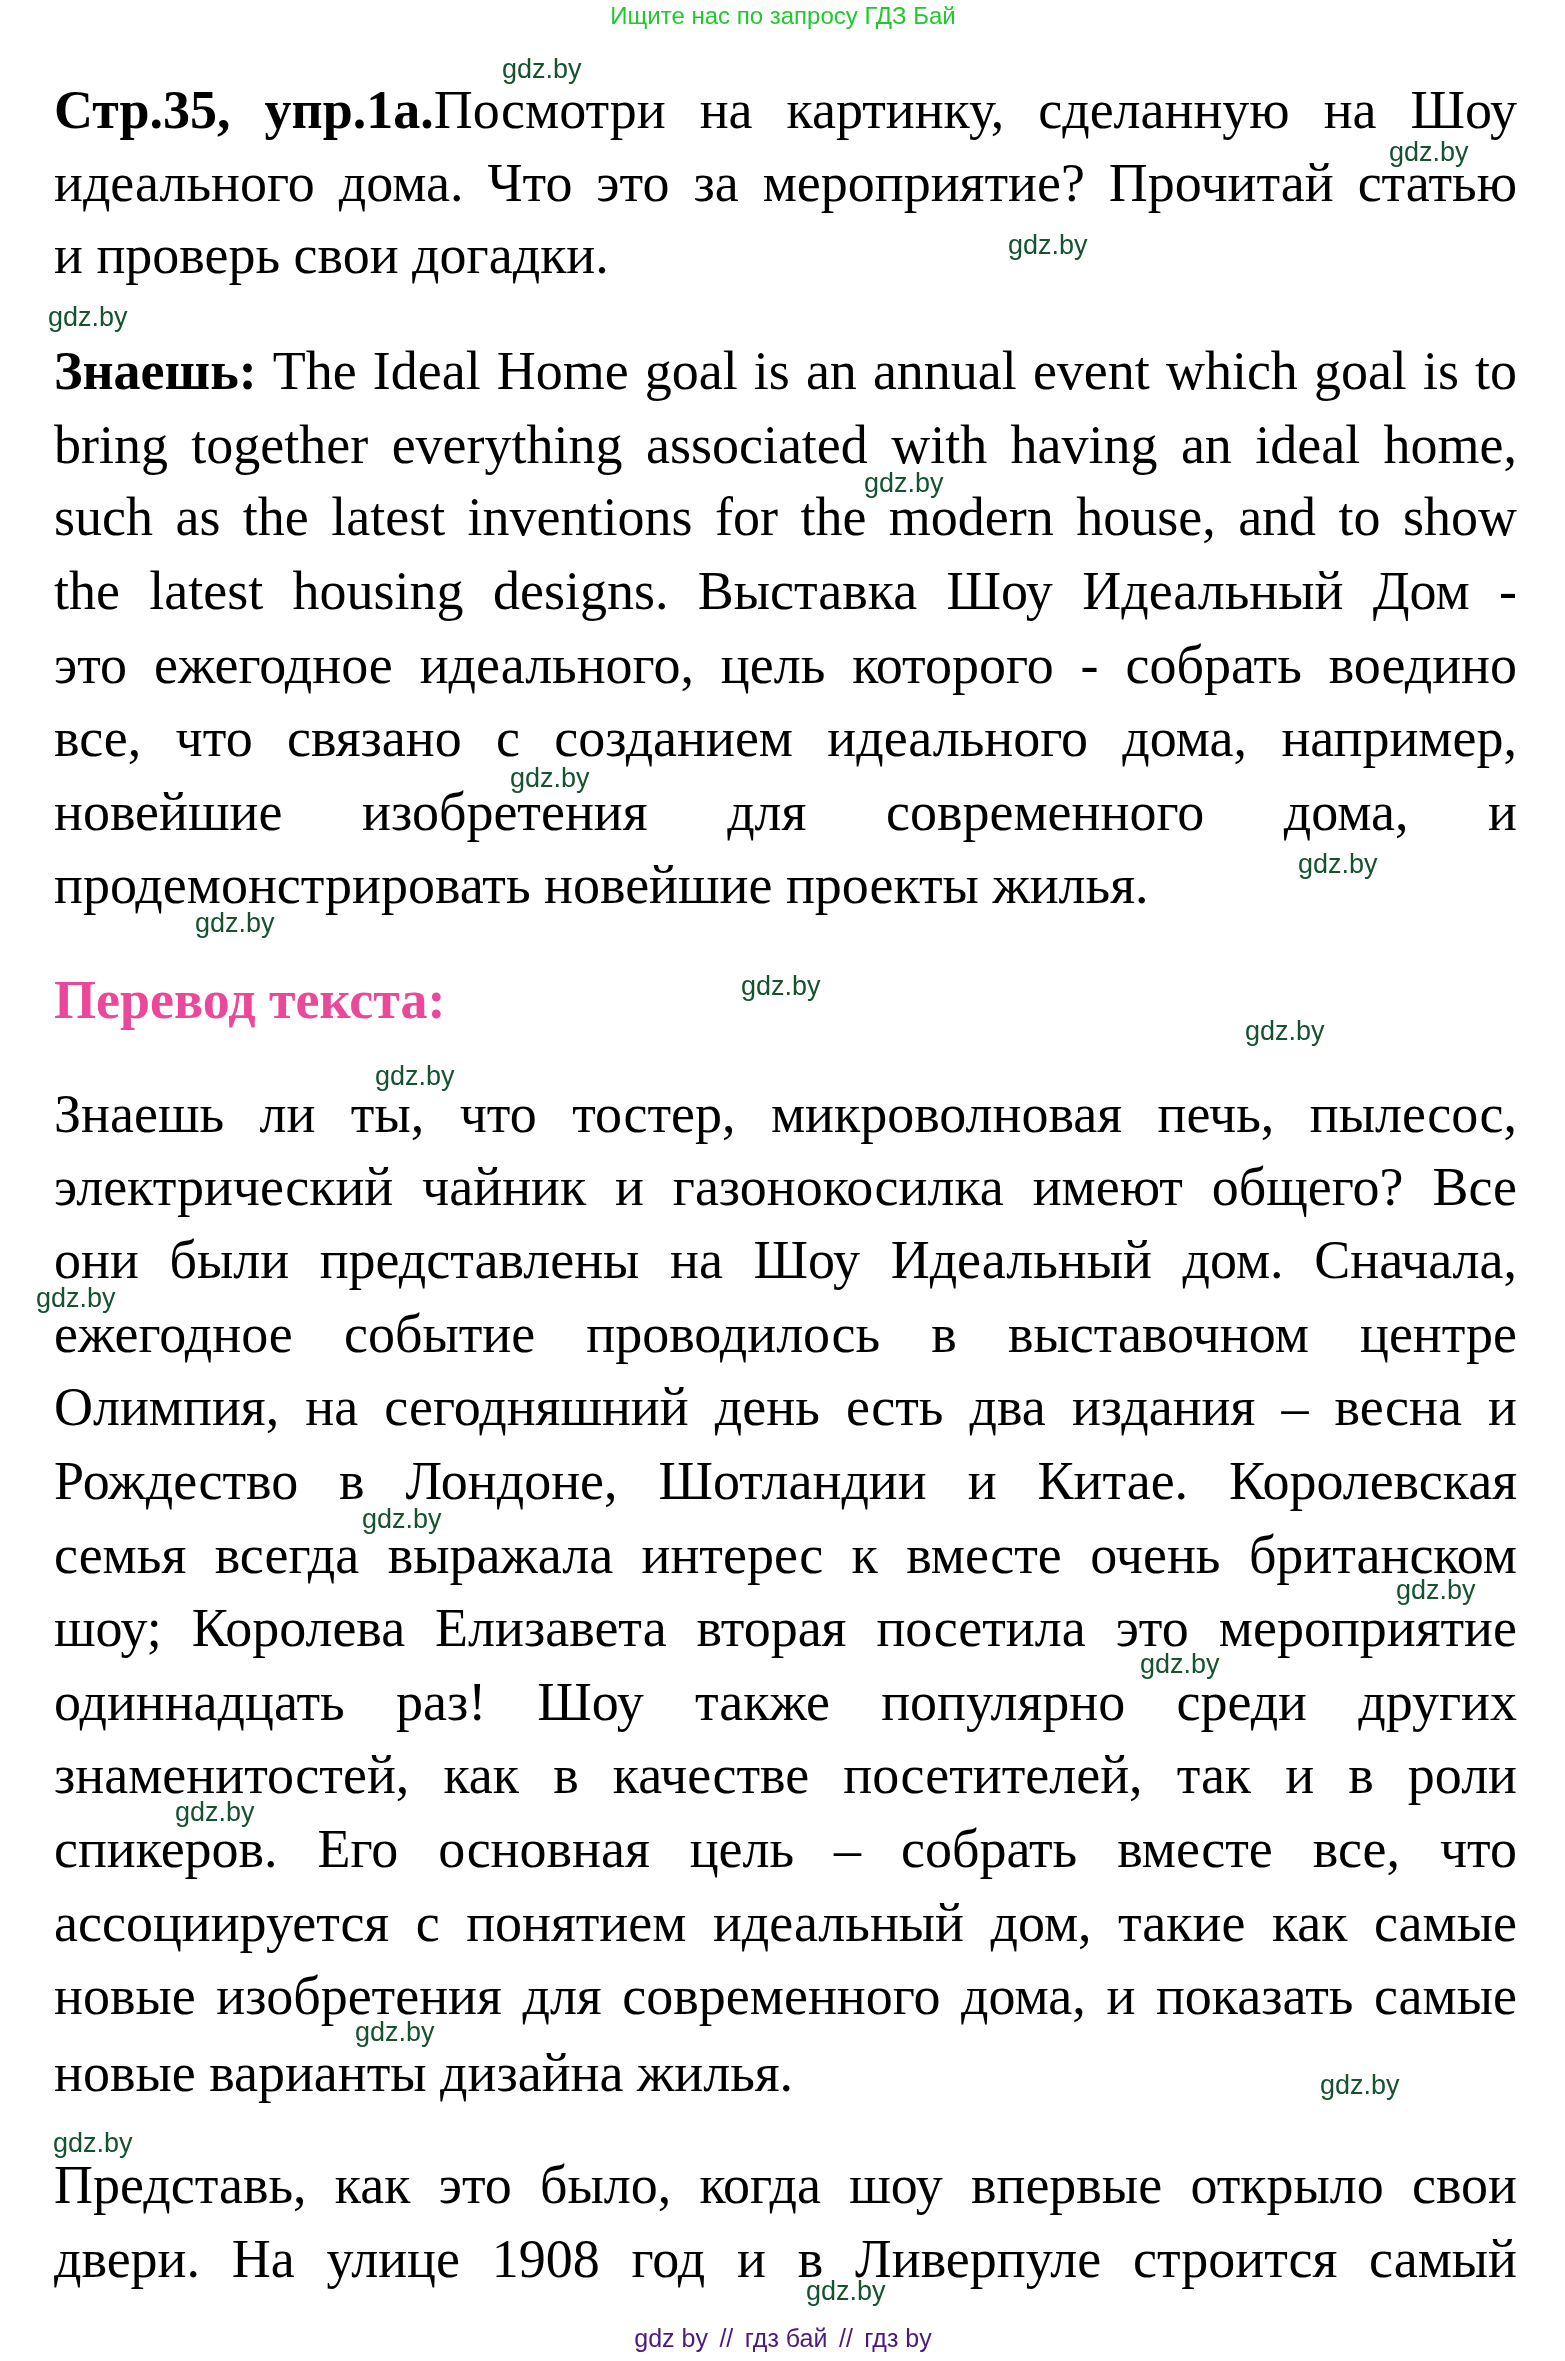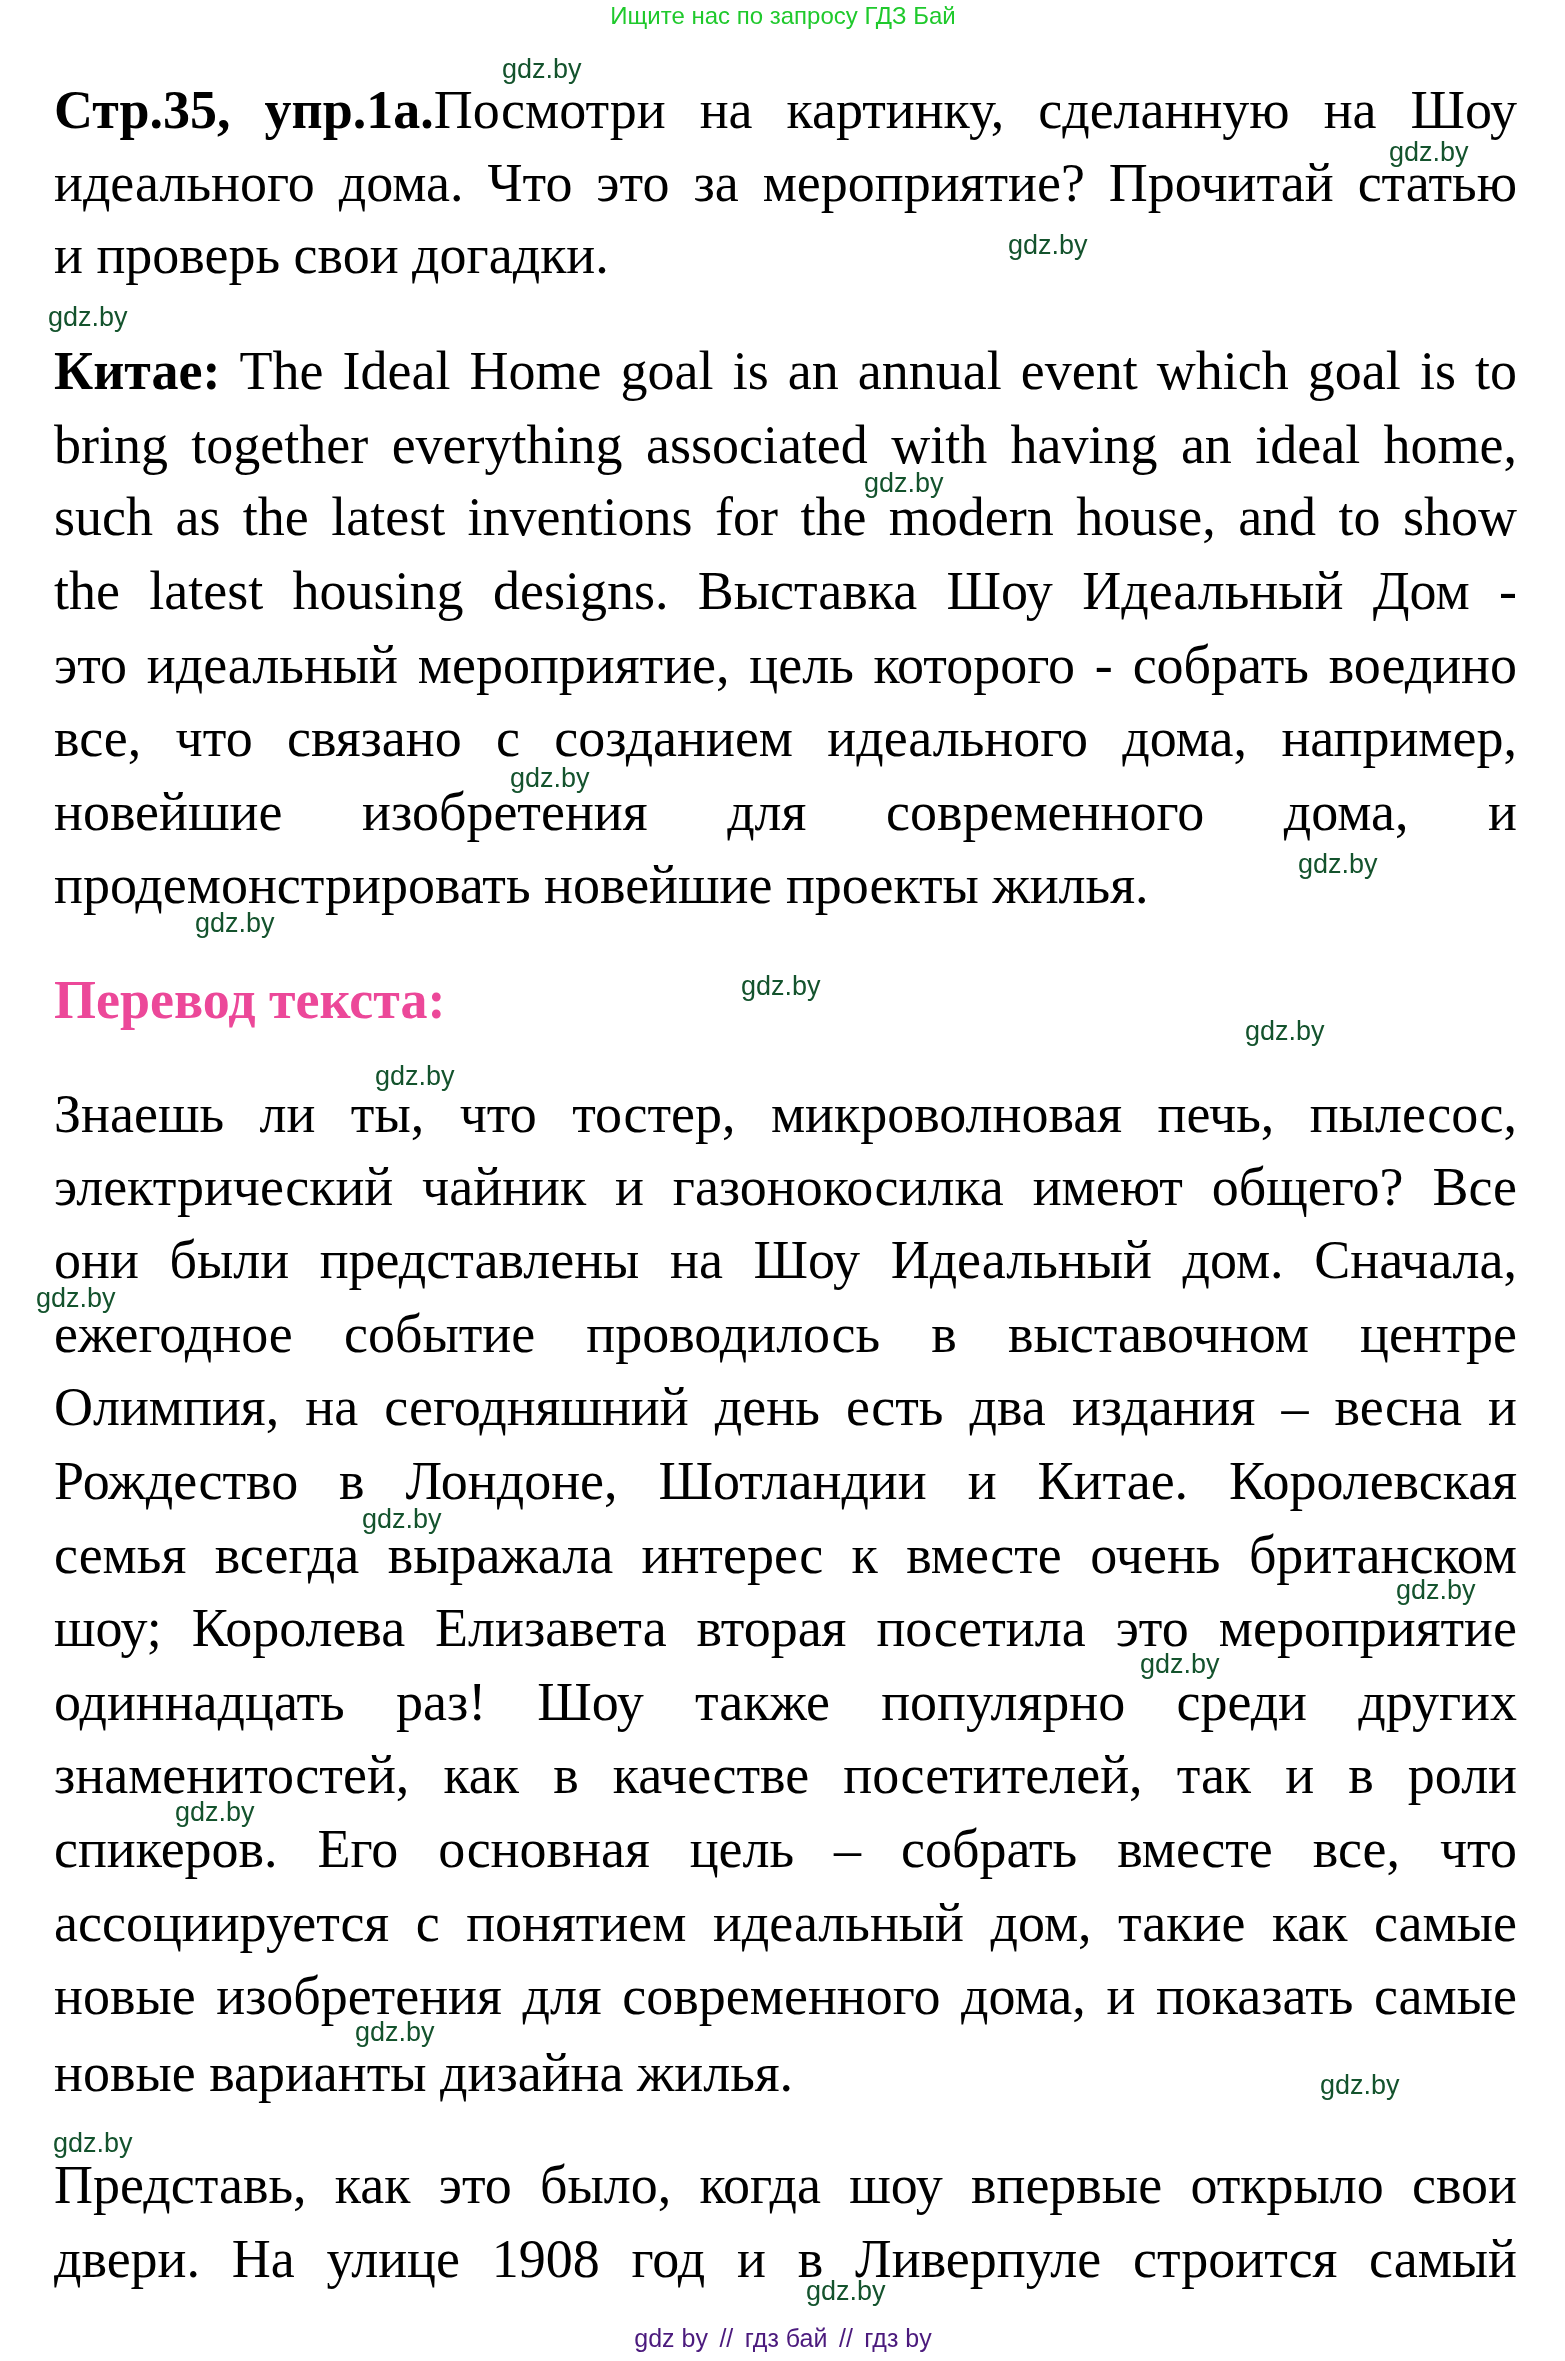--- a/index.html
+++ b/index.html
@@ -82,25 +82,25 @@
 </style>
 </head>
 <body>
 
 <div class="top-banner">Ищите нас по запросу ГДЗ Бай</div>
 
 <div class="line" style="top:82px;"><b>Стр.35, упр.1a.</b><span>Посмотри на картинку, сделанную на Шоу</span></div>
 <div class="line" style="top:155px;">идеального дома. Что это за мероприятие? Прочитай статью</div>
 <div class="line last" style="top:227px;">и проверь свои догадки.</div>
 
-<div class="line" style="top:343px;"><b>Китае:</b> <span>The Ideal Home goal is an annual event which goal is to</span></div>
+<div class="line" style="top:343px;"><b>Знаешь:</b> <span>The Ideal Home goal is an annual event which goal is to</span></div>
 <div class="line" style="top:417px;">bring together everything associated with having an ideal home,</div>
 <div class="line" style="top:489px;">such as the latest inventions for the modern house, and to show</div>
 <div class="line" style="top:563px;">the latest housing designs. Выставка Шоу Идеальный Дом -</div>
-<div class="line" style="top:637px;">это идеальный мероприятие, цель которого - собрать воедино</div>
+<div class="line" style="top:637px;">это ежегодное идеального, цель которого - собрать воедино</div>
 <div class="line" style="top:710px;">все, что связано с созданием идеального дома, например,</div>
 <div class="line" style="top:784px;">новейшие изобретения для современного дома, и</div>
 <div class="line last" style="top:857px;">продемонстрировать новейшие проекты жилья.</div>
 
 <div class="heading" style="top:972px;">Перевод текста:</div>
 
 <div class="line" style="top:1086px;">Знаешь ли ты, что тостер, микроволновая печь, пылесос,</div>
 <div class="line" style="top:1159px;">электрический чайник и газонокосилка имеют общего? Все</div>
 <div class="line" style="top:1232px;">они были представлены на Шоу Идеальный дом. Сначала,</div>
 <div class="line" style="top:1306px;">ежегодное событие проводилось в выставочном центре</div>

